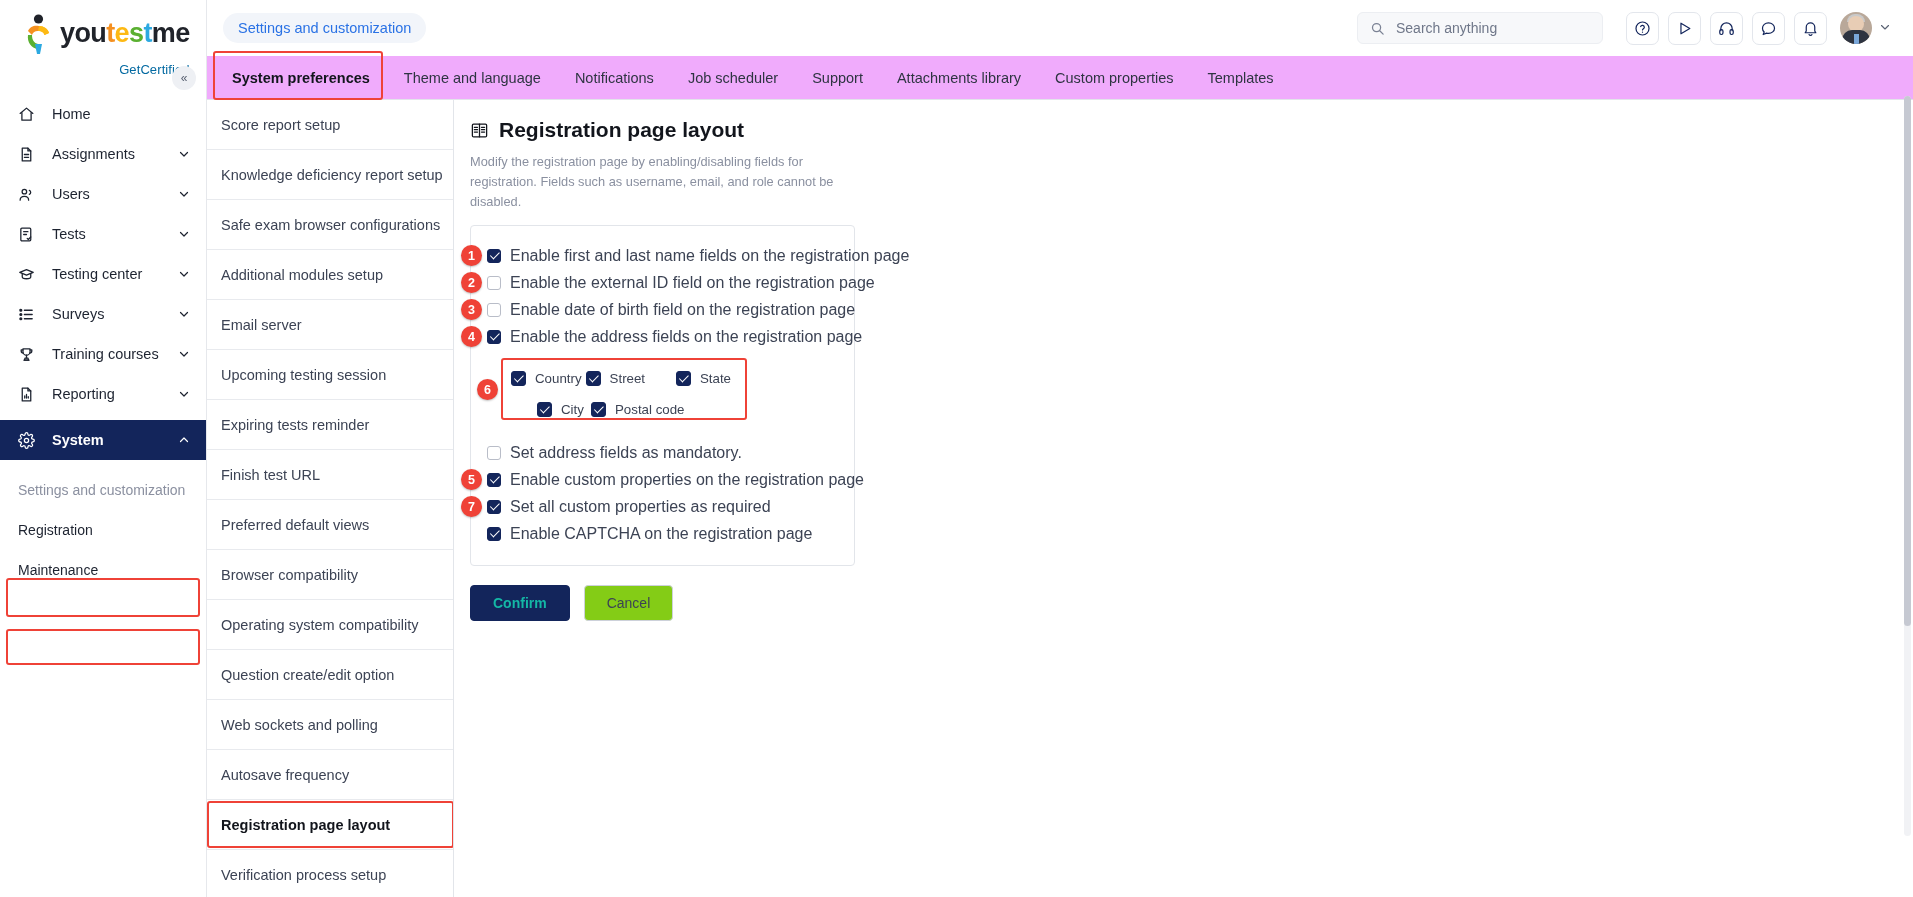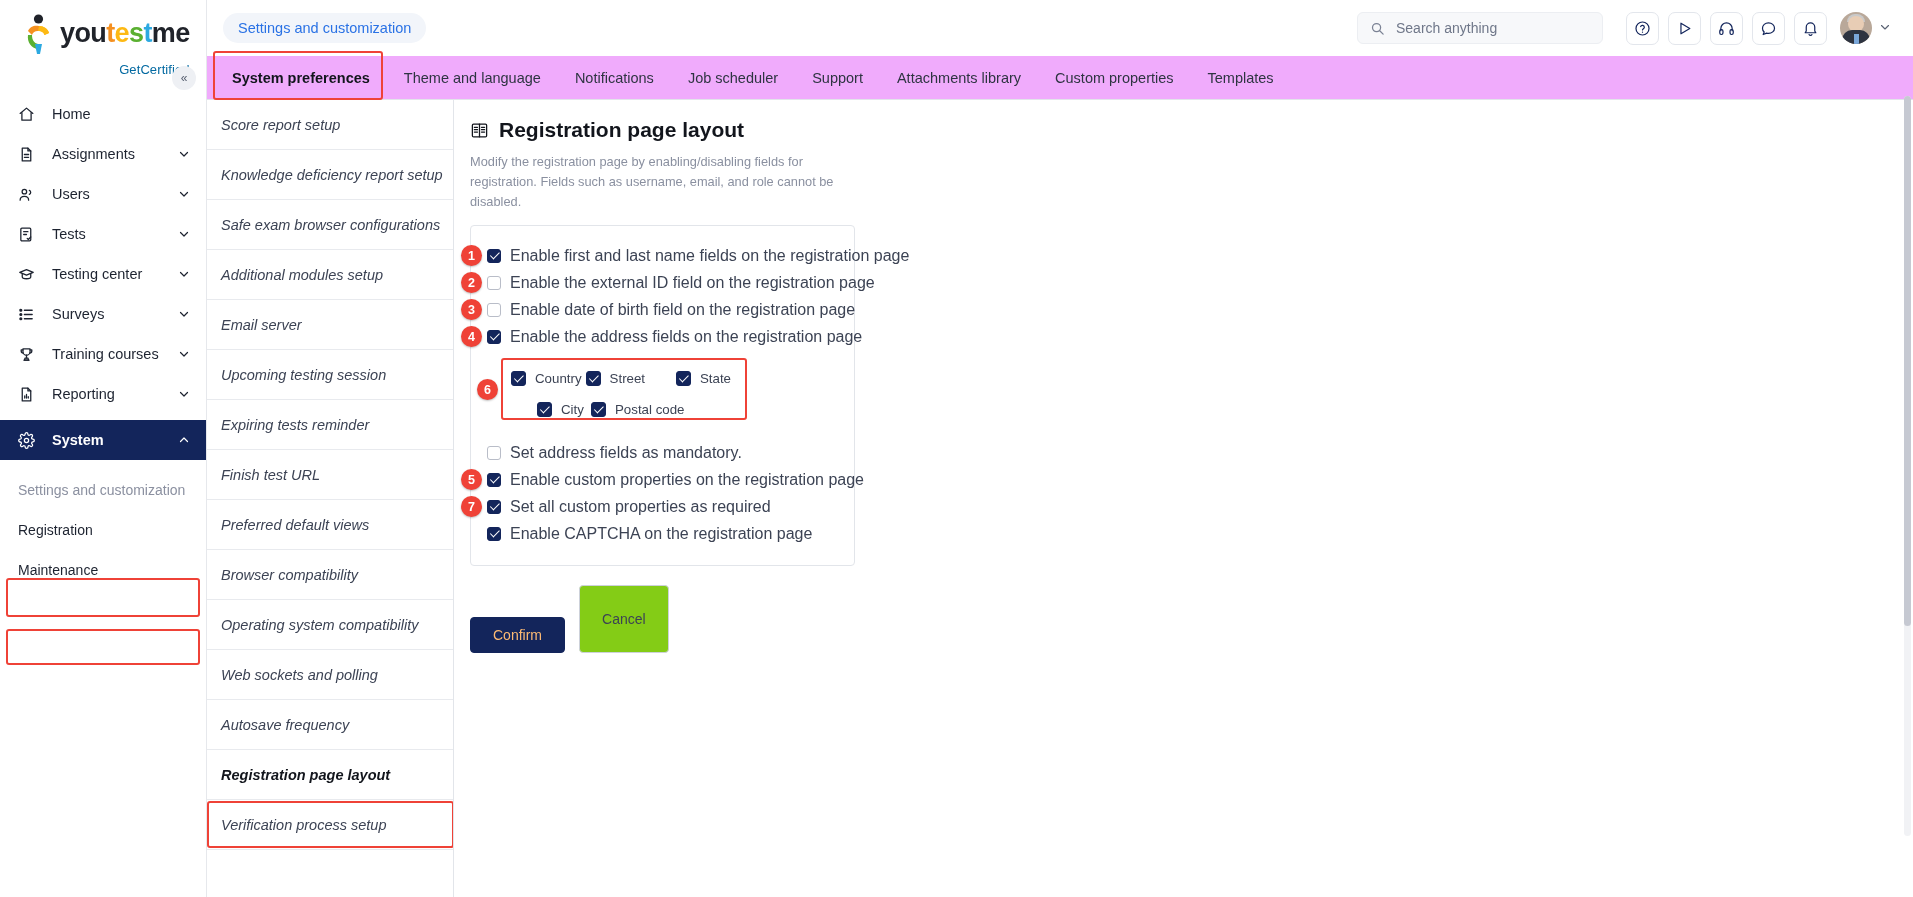--- a/index.html
+++ b/index.html
@@ -137,21 +137,20 @@
   .tab.active { font-weight: bold; color: #12151c; }
 
   
   .body-split { flex: 1; display: flex; min-height: 0; background: #fff; position: relative;}
 
   .list-panel {
     width: 247px; min-width: 247px;
     border-right: 1px solid #e2e5ea;
     overflow: hidden; background: #fff;
     position: relative;
-    font-style: italic;
   }
   .list-item {
     height: 50px; display: flex; align-items: center;
     padding-left: 14px; font-size: 14.5px; color: #3c4354;
     border-bottom: 1px solid #e8eaee; cursor: pointer;
     white-space: nowrap;
   }
   .list-item.selected { font-weight: bold; color: #12151c; }
 
   .content {
@@ -200,21 +199,21 @@
   .addr-cell { display: flex; align-items: center; }
   .addr-cell .cb { width: 15px; height: 15px; border-radius: 3px; }
   .addr-cell .cb-label { font-size: 13.3px; margin-right: 4px; }
 
   .btn-row { display: flex; gap: 14px; margin-top: 19px; }
   .btn {
     border-radius: 4px; font-size: 14px;
     padding: 9px 22px; cursor: pointer;
     font-family: "Liberation Sans", sans-serif;
   }
-  .btn-primary { background: #13255b; color: #fdba74; border: 1px solid #13255b; font-weight: normal; margin-top: 32px;}
+  .btn-primary { background: #13255b; color: #14b8a6; border: 1px solid #13255b; font-weight: bold;}
   .btn-secondary { background: #84cc16; color: #3c4354; border: 1px solid #cdd1da; }
 
   
   .badge {
     position: absolute;
     width: 21px; height: 21px; border-radius: 50%;
     background: #ef4237; color: #fff;
     font-size: 12.5px; font-weight: bold;
     display: flex; align-items: center; justify-content: center;
     z-index: 45;
@@ -534,20 +533,23 @@
             <span>Finish test URL</span>
           </div>
         <div class="list-item">
             <span>Preferred default views</span>
           </div>
         <div class="list-item">
             <span>Browser compatibility</span>
           </div>
         <div class="list-item">
             <span>Operating system compatibility</span>
+          </div>
+        <div class="list-item">
+            <span>Question create/edit option</span>
           </div>
         <div class="list-item">
             <span>Web sockets and polling</span>
           </div>
         <div class="list-item">
             <span>Autosave frequency</span>
           </div>
         <div class="list-item selected">
             <span>Registration page layout</span>
           </div>

